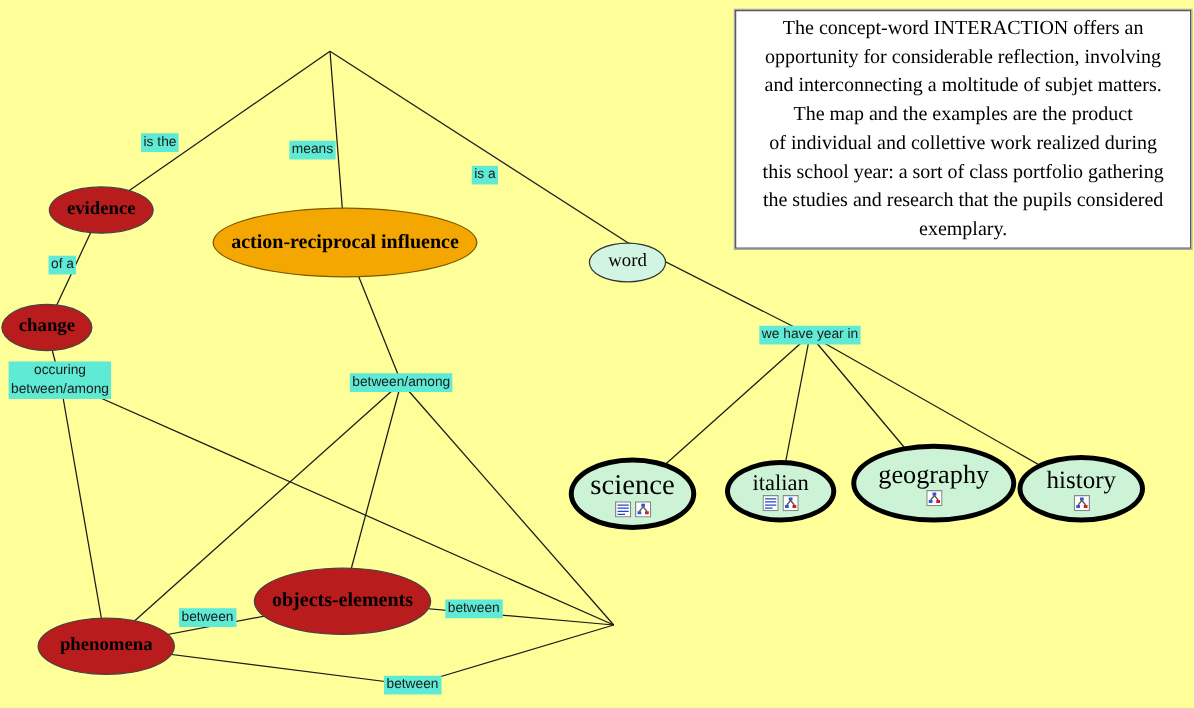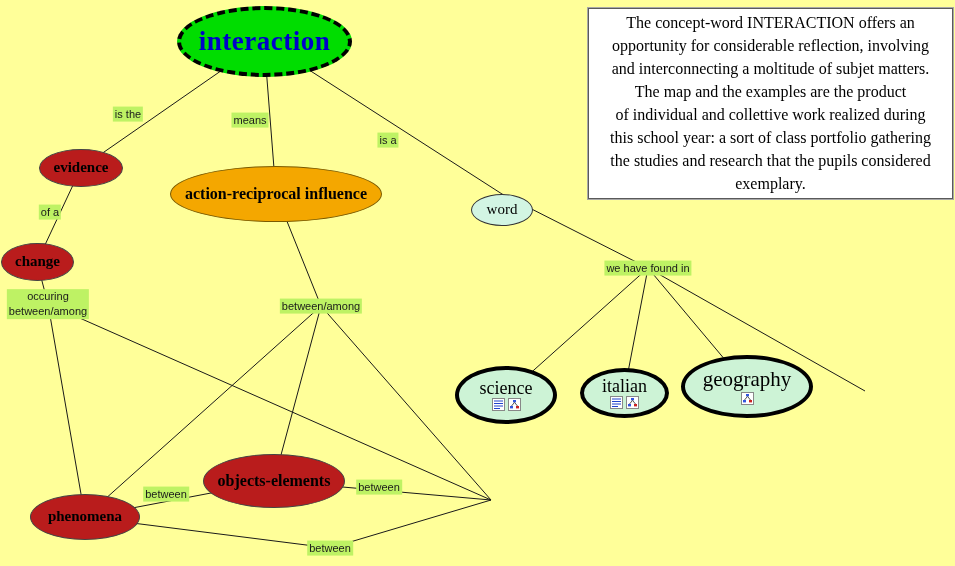--- a/index.html
+++ b/index.html
@@ -6,37 +6,37 @@
   body{
     width:955px;height:566px;overflow:hidden;
     background:#ffff99;
     font-family:"Liberation Serif", serif;
   }
   #canvas{position:relative;width:955px;height:566px;background:#ffff99;}
   svg.edges{position:absolute;left:0;top:0;z-index:1;}
   .elabel{
     position:absolute;z-index:2;transform:translate(-50%,-50%);
     font-family:"Liberation Sans", sans-serif;
-    font-size:11px;color:#1a1a1a;background:#bef264;
+    font-size:11px;color:#1a1a1a;background:#5eead4;
     padding:0 2px;text-align:center;white-space:pre-line;line-height:1.35;
   }
   .node{
     position:absolute;z-index:3;border-radius:50%;
     display:flex;flex-direction:column;align-items:center;justify-content:center;
     text-align:center;box-sizing:border-box;line-height:1.05;
   }
   .node .lbl{display:block;padding:0 4px;}
   .interaction{
     background:#00dd00;border:4px dashed #000;
     color:#0000cc;font-size:27px;font-weight:bold;letter-spacing:.5px;
   }
   .pink{background:#b91c1c;border:1px solid #444;color:#000;font-weight:bold;font-size:15px;}
   .orange{background:#f4a700;border:1px solid #7a5a00;color:#000;font-weight:bold;font-size:16px;}
   .mint-sm{background:#d2f5e3;border:1px solid #333;color:#000;font-size:15px;}
-  .subject{background:#cdf3d6;border:4px solid #000;color:#000;font-size:18px;}
+  .subject{background:#cdf3d6;border:4px solid #000;color:#000;font-size:23px;}
   .subject.geo{font-size:21px;}
   .subject.his{font-size:20px;}
   .subject.ita{font-size:18px;}
   .icons{display:flex;gap:3px;margin-top:1px;}
   .icons svg{display:block;}
   #infobox{
     position:absolute;left:588px;top:8px;width:365px;height:191px;z-index:3;
     background:#ffffff;border:1px solid #5a5a5a;outline:1px solid #a8a8a8;
     box-sizing:border-box;padding:2px 6px;
     font-size:16px;line-height:23px;color:#000;text-align:center;white-space:pre-line;
@@ -72,28 +72,25 @@
     </g>
   </svg>
 
   <div class="elabel" style="left:128px;top:114px">is the</div>
   <div class="elabel" style="left:250px;top:120px">means</div>
   <div class="elabel" style="left:388px;top:140px">is a</div>
   <div class="elabel" style="left:50px;top:212px">of a</div>
   <div class="elabel" style="left:48px;top:304px">occuring
 between/among</div>
   <div class="elabel" style="left:321px;top:306px">between/among</div>
-  <div class="elabel" style="left:648px;top:268px">we have found in</div>
+  <div class="elabel" style="left:648px;top:268px">we have year in</div>
   <div class="elabel" style="left:166px;top:494px">between</div>
   <div class="elabel" style="left:379px;top:487px">between</div>
   <div class="elabel" style="left:330px;top:548px">between</div>
 
-  <div class="node interaction" style="left:177px;top:6px;width:175px;height:71px">
-    <span class="lbl">interaction</span>
-  </div>
 
   <div class="node pink" style="left:39px;top:149px;width:84px;height:38px">
     <span class="lbl">evidence</span>
   </div>
 
   <div class="node orange" style="left:170px;top:166px;width:212px;height:56px">
     <span class="lbl">action-reciprocal influence</span>
   </div>
 
   <div class="node mint-sm" style="left:471px;top:194px;width:62px;height:32px">
@@ -150,20 +147,32 @@
       <svg width="13" height="13" viewBox="0 0 13 13">
         <rect x="0.5" y="0.5" width="12" height="12" fill="#fff" stroke="#888"></rect>
         <rect x="5" y="2" width="3" height="2.4" fill="#3355dd"></rect>
         <path d="M6.5 4.4 L3.5 8 M6.5 4.4 L9.5 8" stroke="#555" fill="none"></path>
         <rect x="2" y="8" width="3" height="2.4" fill="#3355dd"></rect>
         <rect x="8" y="8" width="3" height="2.4" fill="#cc2222"></rect>
       </svg>
     </span>
   </div>
 
+  <div class="node subject his" style="left:814px;top:364px;width:102px;height:54px">
+    <span class="lbl">history</span>
+    <span class="icons">
+      <svg width="13" height="13" viewBox="0 0 13 13">
+        <rect x="0.5" y="0.5" width="12" height="12" fill="#fff" stroke="#888"></rect>
+        <rect x="5" y="2" width="3" height="2.4" fill="#3355dd"></rect>
+        <path d="M6.5 4.4 L3.5 8 M6.5 4.4 L9.5 8" stroke="#555" fill="none"></path>
+        <rect x="2" y="8" width="3" height="2.4" fill="#3355dd"></rect>
+        <rect x="8" y="8" width="3" height="2.4" fill="#cc2222"></rect>
+      </svg>
+    </span>
+  </div>
 
   <div class="node pink" style="left:203px;top:454px;width:142px;height:54px;font-size:16px">
     <span class="lbl">objects-elements</span>
   </div>
 
 
   <div class="node pink" style="left:30px;top:494px;width:110px;height:46px">
     <span class="lbl">phenomena</span>
   </div>
 

